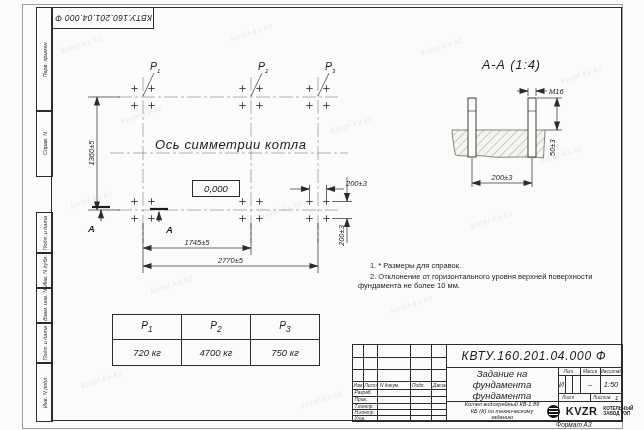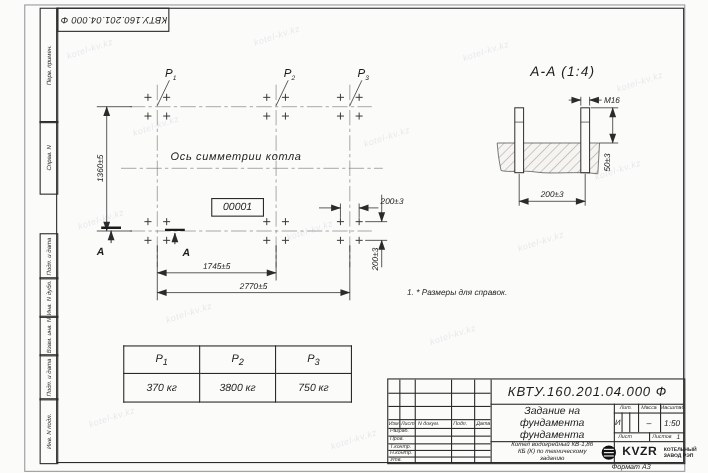--- a/index.html
+++ b/index.html
@@ -16,31 +16,31 @@
   
   .vcell{position:absolute;left:36px;width:15px;border:1px solid #2b2b2b;
          display:flex;align-items:center;justify-content:center;background:transparent;}
   .vtext{writing-mode:vertical-rl;transform:rotate(180deg);font-size:5.5px;font-style:italic;
          white-space:nowrap;color:#2b2b2b;}
   
   .stamp-top{left:52px;top:7px;width:100px;height:20px;border:1.2px solid #2b2b2b;
              display:flex;align-items:center;justify-content:center;}
   .rot180{transform:rotate(180deg);font-size:8.5px;font-style:italic;letter-spacing:.3px;white-space:nowrap;}
   
-  .sym-label{left:155px;top:137px;font-size:10px;font-style:italic;letter-spacing:.6px;white-space:nowrap;}
+  .sym-label{left:155px;top:137px;font-size:13px;font-style:italic;letter-spacing:.6px;white-space:nowrap;}
   .level-box{left:192px;top:180px;width:46px;height:15px;border:1px solid #2b2b2b;
              display:flex;align-items:center;justify-content:center;font-size:9.5px;font-style:italic;}
   .section-title{left:482px;top:58px;font-size:12.5px;font-style:italic;letter-spacing:1px;white-space:nowrap;}
   
   .ptable{left:112px;top:314px;border-collapse:collapse;}
   .ptable td{border:1.2px solid #2b2b2b;text-align:center;font-style:italic;}
   .ptable .hrow td{width:66px;height:22px;font-size:10px;margin-top:45px;}
   .ptable .vrow td{height:23px;font-size:9.5px;}
   
-  .notes{left:358px;top:261px;width:260px;font-size:7.5px;font-style:italic;line-height:9.5px;}
+  .notes{left:358px;top:261px;width:260px;font-size:7.5px;line-height:9.5px;}
   .notes p{margin:0 0 1px 0;text-indent:12px;}
   
   .tblock{left:352px;top:344px;width:269px;height:76px;border:1.3px solid #2b2b2b;}
   .tblock .vl,.tblock .hl{position:absolute;background:#2b2b2b;}
   .tblock .vl{width:1px;}
   .tblock .hl{height:1px;}
   .tb-lbl{position:absolute;font-size:4.8px;font-style:italic;white-space:nowrap;color:#2b2b2b;}
   .tb-center{position:absolute;display:flex;align-items:center;justify-content:center;text-align:center;}
   .docnum{font-size:12px;font-style:italic;letter-spacing:.8px;white-space:nowrap;}
   .tb-title{font-size:9.5px;font-style:italic;line-height:11px;width:74px;margin:0 auto;}
@@ -198,21 +198,21 @@
 
     <g font-size="10.5">
       <text x="70" y="15"><tspan>P</tspan><tspan font-size="6" dy="2.5">1</tspan></text>
       <text x="178" y="15"><tspan>P</tspan><tspan font-size="6" dy="2.5">2</tspan></text>
       <text x="245" y="15"><tspan>P</tspan><tspan font-size="6" dy="2.5">3</tspan></text>
     </g>
   </svg>
 
   <div class="abs sym-label">Ось симметрии котла</div>
   <div class="abs level-box">
-    <span>00001</span>
+    <span>0,000</span>
   </div>
 
   <div class="abs section-title">А-А (1:4)</div>
 
   <svg class="abs" style="left:440px;top:80px" width="185" height="125" viewBox="0 0 185 125">
 
     <path d="M12 50 H105 L103.5 78 C85 75.5 62 78.5 48 76.5 C36 74.5 22 77 15.5 75 C13.5 66 12.5 57 12 50 Z" fill="url(#hatch)" stroke="#555" stroke-width="0.7"></path>
 
     <g>
       <rect x="28" y="18" width="8" height="59" fill="#fbfbf9" stroke="#2b2b2b" stroke-width="0.9"></rect>
@@ -241,29 +241,30 @@
   </svg>
 
   <table class="abs ptable">
     <tbody>
     <tr class="hrow">
       <td><span>P</span><sub>1</sub></td>
       <td><span>P</span><sub>2</sub></td>
       <td><span>P</span><sub>3</sub></td>
     </tr>
     <tr class="vrow">
-      <td>370 кг</td>
-      <td>3800 кг</td>
+      <td>720 кг</td>
+      <td>4700 кг</td>
       <td>750 кг</td>
     </tr>
     </tbody>
   </table>
 
   <div class="abs notes">
     <p>1. * Размеры для справок.</p>
+    <p>2. Отклонение от горизонтального уровня верхней поверхности фундамента не более 10 мм.</p>
   </div>
 
   <div class="abs tblock">
 
     <div class="vl" style="left:10px;top:0;height:44px"></div>
     <div class="vl" style="left:24px;top:0;height:76px"></div>
     <div class="vl" style="left:57px;top:0;height:76px"></div>
     <div class="vl" style="left:78px;top:0;height:76px"></div>
     <div class="vl" style="left:93px;top:0;height:76px"></div>
     <div class="vl" style="left:205px;top:22px;height:54px"></div>

